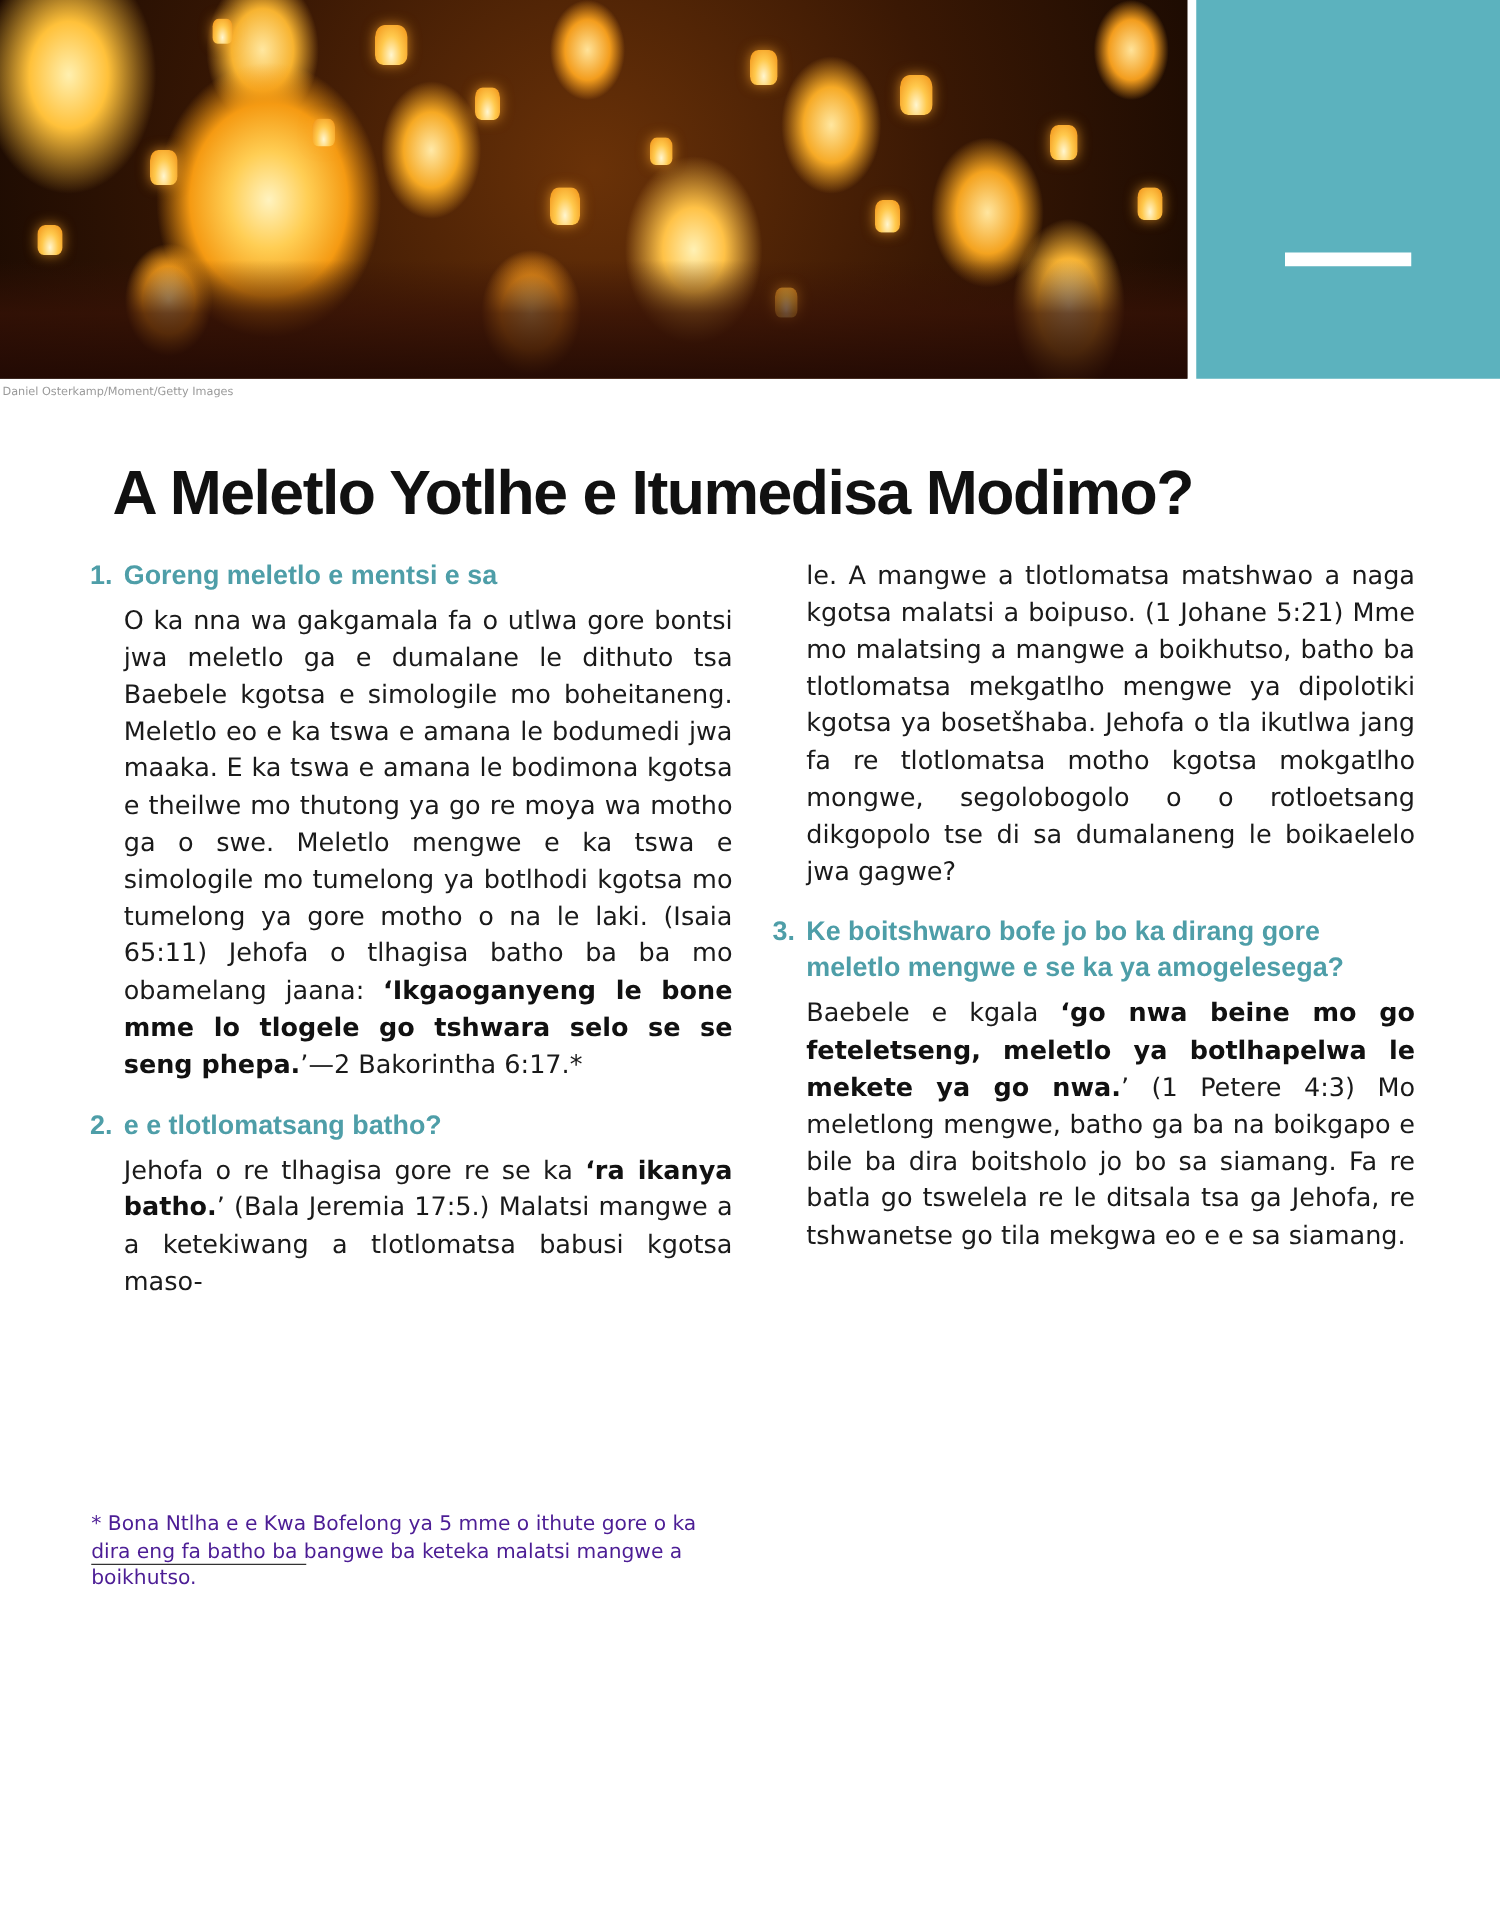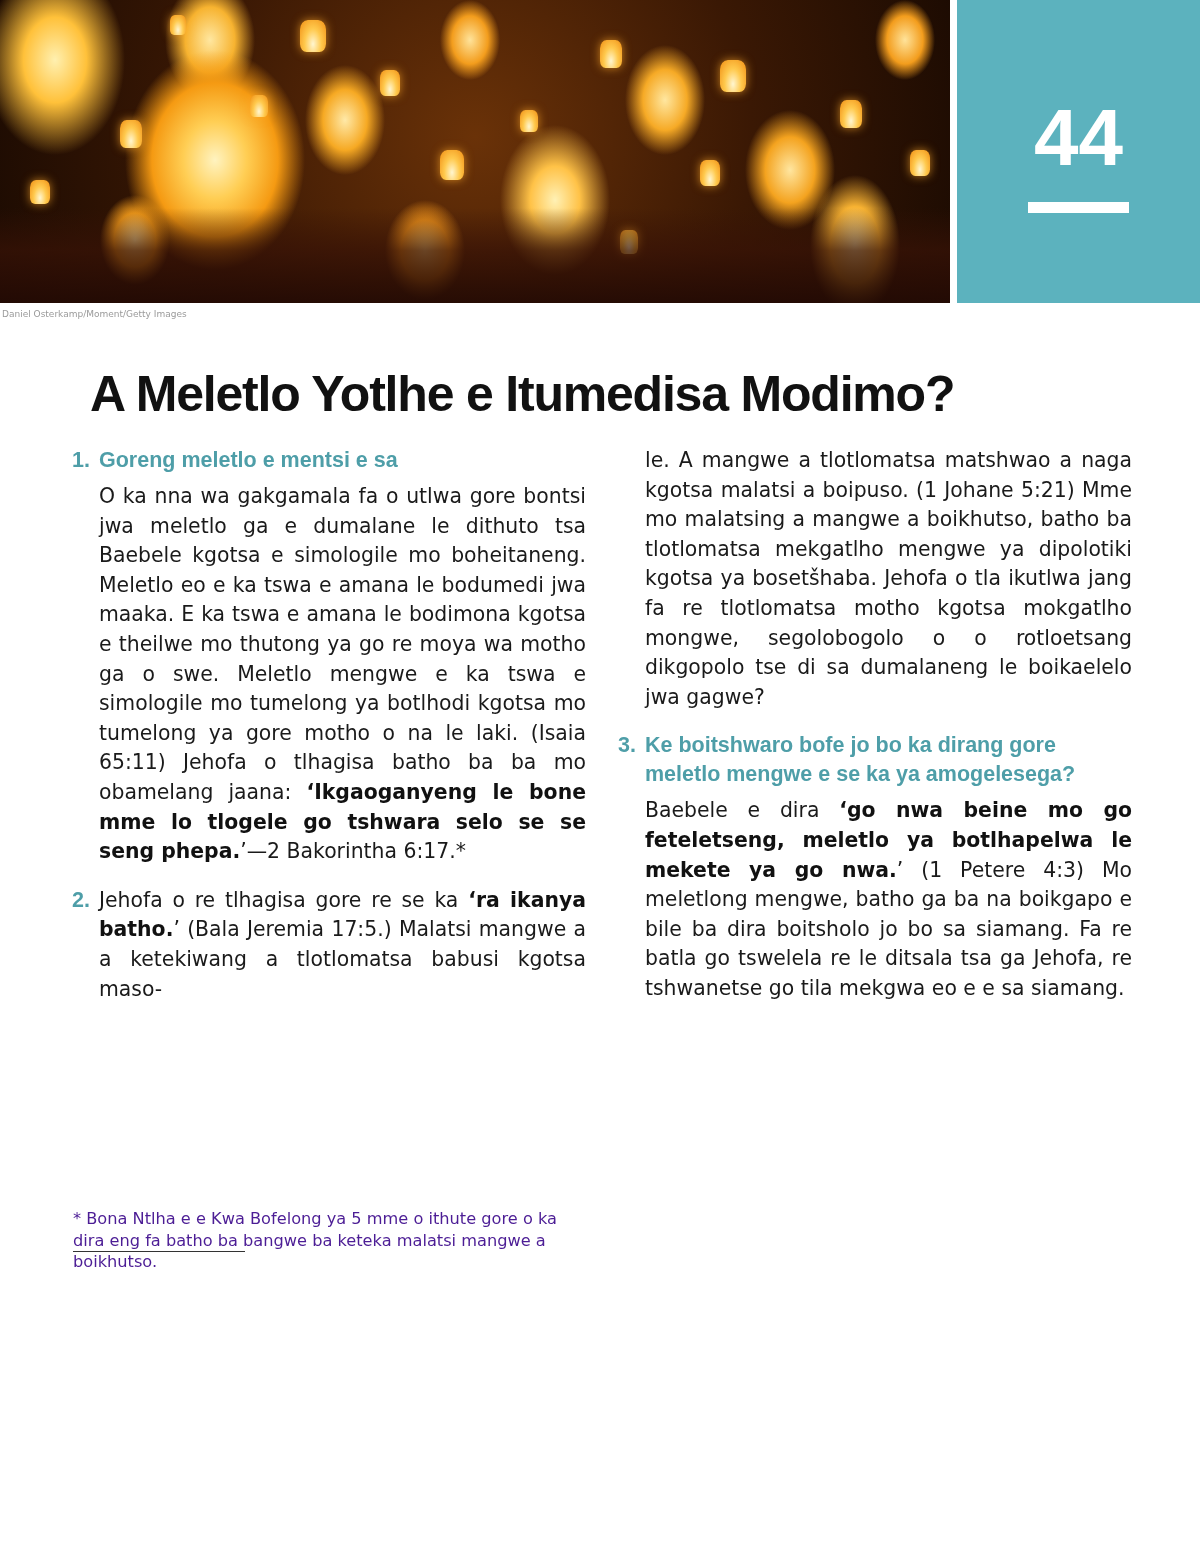--- a/index.html
+++ b/index.html
@@ -57,45 +57,45 @@
   <span class="dot" style="left:520px;top:110px;width:18px;height:22px"></span>
   <span class="dot" style="left:30px;top:180px;width:20px;height:24px"></span>
   <span class="dot" style="left:910px;top:150px;width:20px;height:26px"></span>
   <span class="dot" style="left:170px;top:15px;width:16px;height:20px"></span>
   <span class="dot" style="left:620px;top:230px;width:18px;height:24px"></span>
   <div class="crowd"></div>
 </div>
 <div class="photo-credit">Daniel Osterkamp/Moment/Getty Images</div>
 
 <div class="chapter-box">
-  <div class="chapter-num">44</div>
   <div class="chapter-rule"></div>
 </div>
 
 <h1 class="page-title">A Meletlo Yotlhe e Itumedisa Modimo?</h1>
 
 <div class="col col-left">
 
   <div class="q q1">
     <span class="num">1.</span>
     <div>Goreng meletlo e mentsi e sa</div>
   </div>
   <p class="gap-after"><span>O ka nna wa gakgamala fa o utlwa gore bontsi jwa meletlo ga e dumalane le dithuto tsa Baebele kgotsa e simologile mo boheitaneng. Meletlo eo e ka tswa e amana le bodumedi jwa maaka. E ka tswa e amana le bodimona kgotsa e theilwe mo thutong ya go re moya wa motho ga o swe. Meletlo mengwe e ka tswa e simologile mo tumelong ya botlhodi kgotsa mo tumelong ya gore motho o na le laki. (Isaia 65:11) Jehofa o tlhagisa batho ba ba mo obamelang jaana: </span><b>‘Ikgaoganyeng le bone mme lo tlogele go tshwara selo se se seng phepa.</b><span>’—2 Bakorintha 6:17.*</span></p>
 
   <div class="q q1">
     <span class="num">2.</span>
+    <div>e e tlotlomatsang batho?</div>
   </div>
   <p><span>Jehofa o re tlhagisa gore re se ka </span><b>‘ra ikanya batho.</b><span>’ (Bala Jeremia 17:5.) Malatsi mangwe a a ketekiwang a tlotlomatsa babusi kgotsa maso-</span></p>
 </div>
 
 <div class="col col-right">
   <p class="gap-after">le. A mangwe a tlotlomatsa matshwao a naga kgotsa malatsi a boipuso. (1 Johane 5:21) Mme mo malatsing a mangwe a boikhutso, batho ba tlotlomatsa mekgatlho mengwe ya dipolotiki kgotsa ya bosetšhaba. Jehofa o tla ikutlwa jang fa re tlotlomatsa motho kgotsa mokgatlho mongwe, segolobogolo o o rotloetsang dikgopolo tse di sa dumalaneng le boikaelelo jwa gagwe?</p>
 
   <div class="q q1">
     <span class="num">3.</span>
     <div>Ke boitshwaro bofe jo bo ka dirang gore</div>
     <div>meletlo mengwe e se ka ya amogelesega?</div>
   </div>
-  <p><span>Baebele e dira </span><b>‘go nwa beine mo go feteletseng, meletlo ya botlhapelwa le mekete ya go nwa.</b><span>’ (1 Petere 4:3) Mo meletlong mengwe, batho ga ba na boikgapo e bile ba dira boitsholo jo bo sa siamang. Fa re batla go tswelela re le ditsala tsa ga Jehofa, re tshwanetse go tila mekgwa eo e e sa siamang.</span></p>
+  <p><span>Baebele e kgala </span><b>‘go nwa beine mo go feteletseng, meletlo ya botlhapelwa le mekete ya go nwa.</b><span>’ (1 Petere 4:3) Mo meletlong mengwe, batho ga ba na boikgapo e bile ba dira boitsholo jo bo sa siamang. Fa re batla go tswelela re le ditsala tsa ga Jehofa, re tshwanetse go tila mekgwa eo e e sa siamang.</span></p>
 </div>
 
 <div class="footnote-rule"></div>
 <p class="footnote">* Bona Ntlha e e Kwa Bofelong ya 5 mme o ithute gore o ka dira eng fa batho ba bangwe ba keteka malatsi mangwe a boikhutso.</p>
 
 </body></html>

